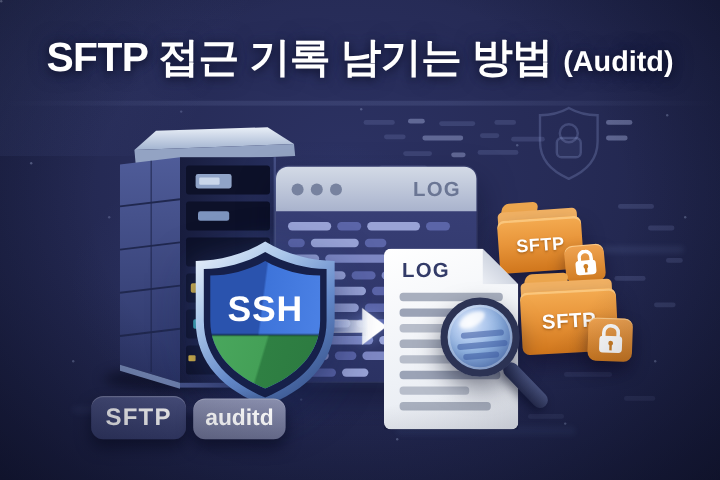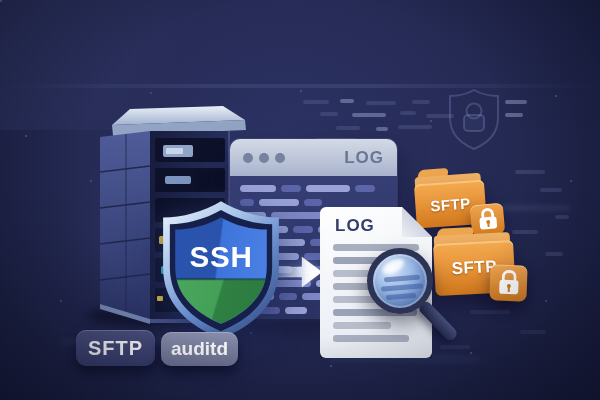--- a/index.html
+++ b/index.html
@@ -385,14 +385,17 @@
 
   <div id="tag-sftp" class="tag">
     <span>SFTP</span>
   </div>
   <div id="tag-auditd" class="tag">
     <span>auditd</span>
   </div>
 
   <div class="abs vignette"></div>
 
+  <div class="abs title-wrap">
+    <span class="title-main">SFTP 접근 기록 남기는 방법</span><span class="title-suffix">(Auditd)</span>
+  </div>
 
 </div>
 
 </body></html>

